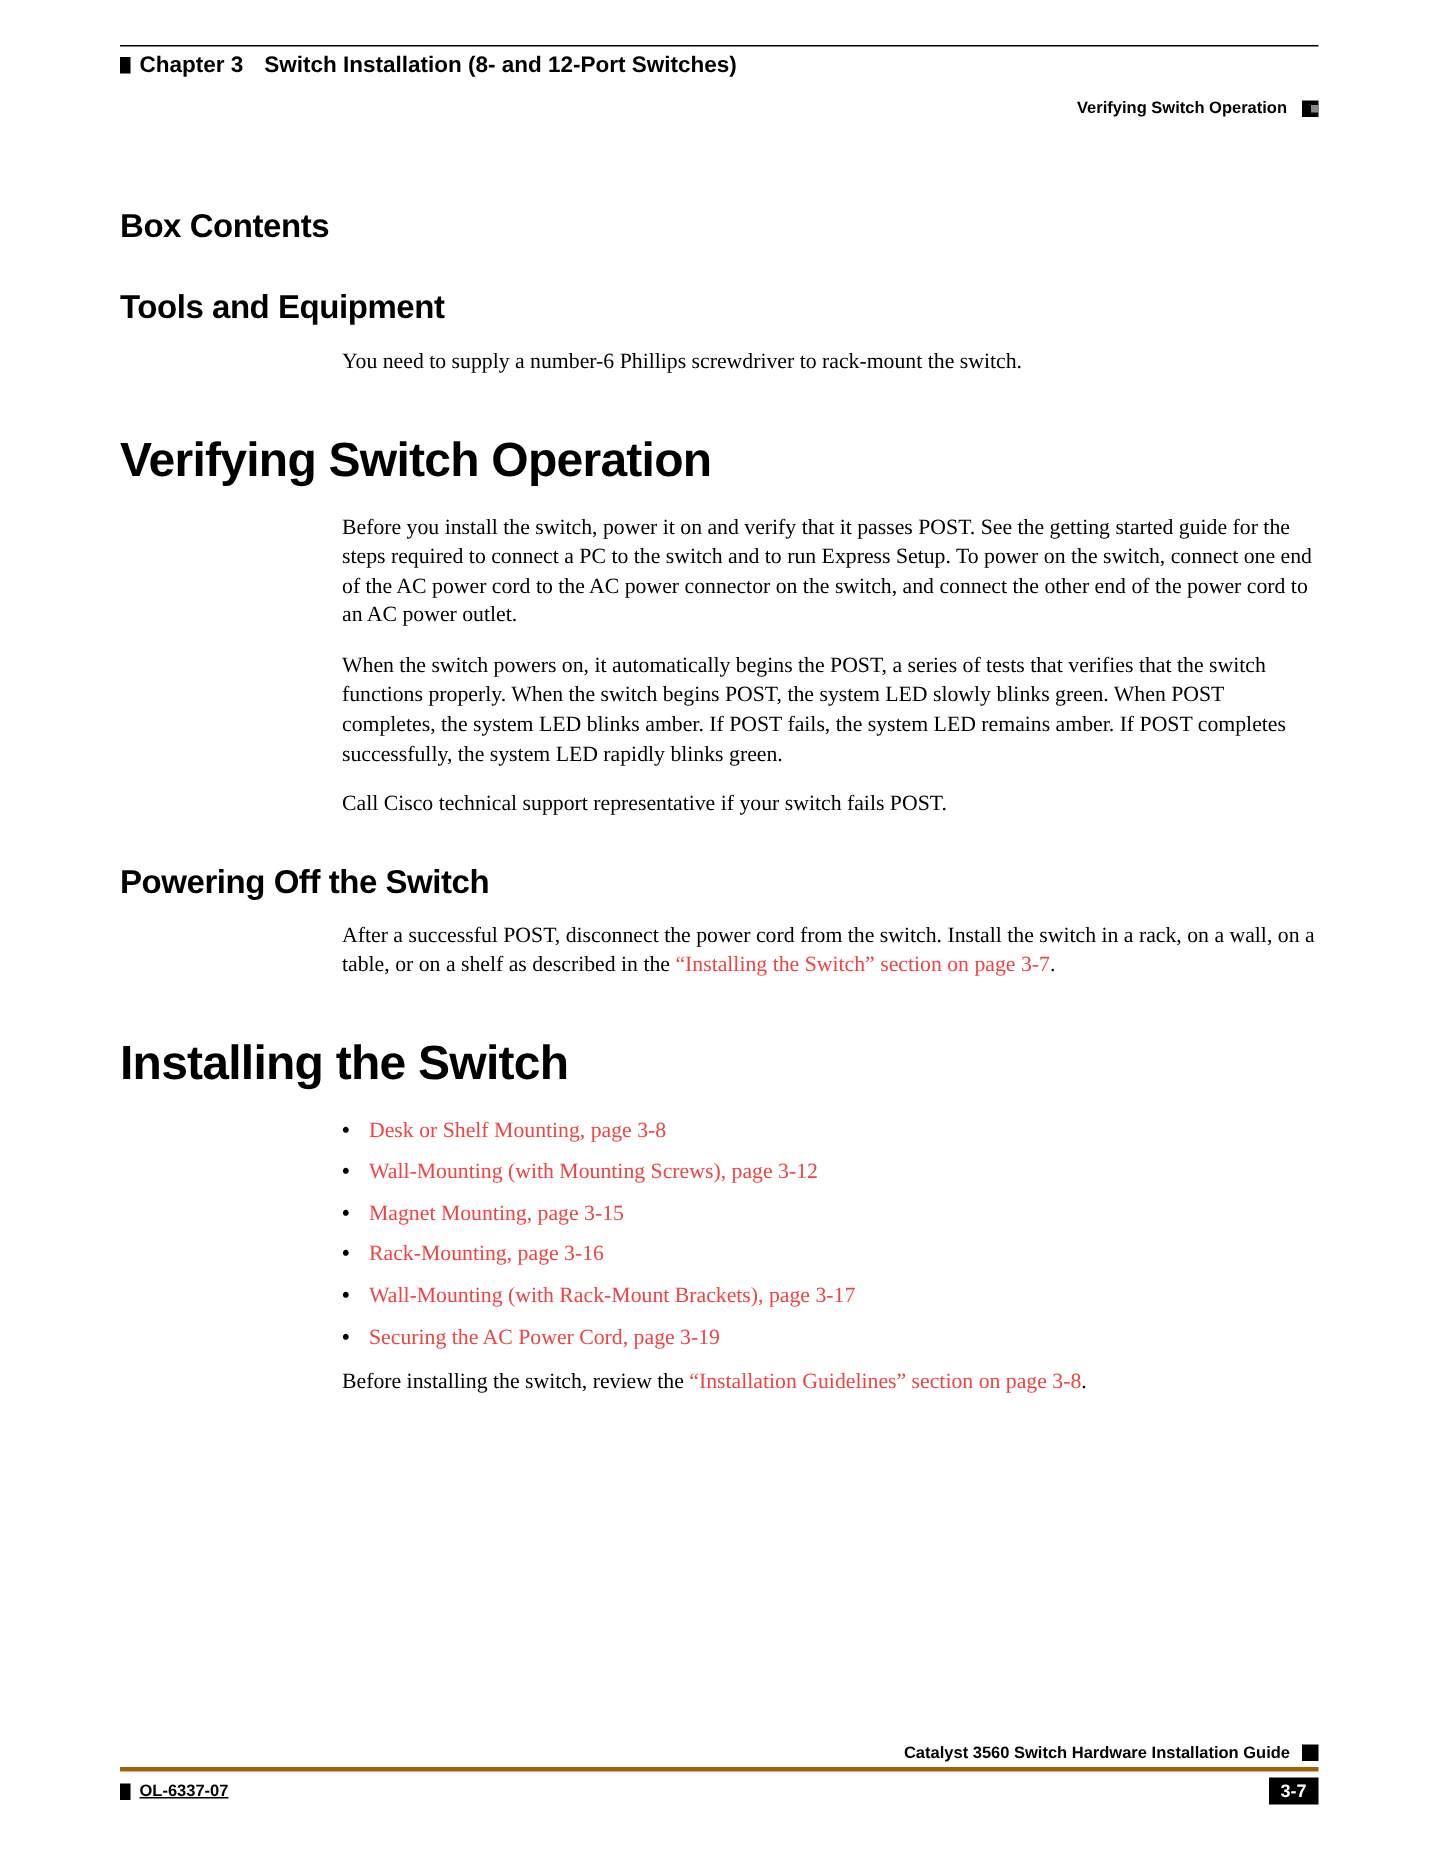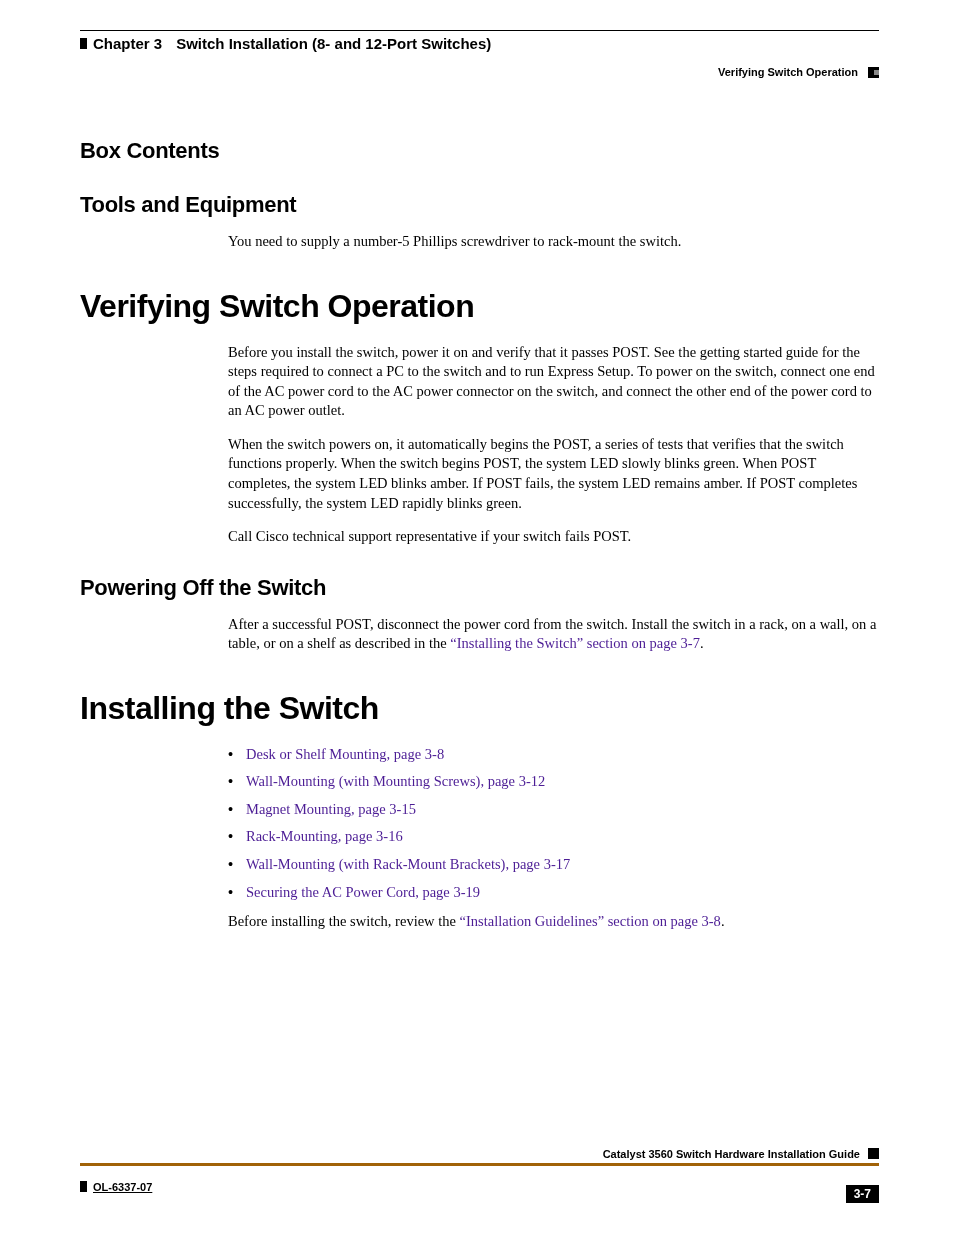--- a/index.html
+++ b/index.html
@@ -80,21 +80,21 @@
       letter-spacing: -0.3px;
     }
     .body-text {
       margin-left: 148px;
       font-size: 14.5px;
       line-height: 1.35;
     }
     p { margin-bottom: 14px; }
     .section-gap { margin-top: 28px; }
     .section-gap-lg { margin-top: 36px; }
-    .link { color: #4c1d95; }
+    .link { color: #ef4444; }
     ul.toc {
       list-style: none;
       margin-left: 148px;
       font-size: 14.5px;
       line-height: 1.35;
     }
     ul.toc li {
       position: relative;
       padding-left: 18px;
       margin-bottom: 8px;
@@ -135,21 +135,20 @@
       font-size: 11px;
       font-weight: bold;
       padding-top: 4px;
       text-decoration: underline;
     }
     .pagenum {
       background: #000;
       color: #fff;
       padding: 2px 8px;
       font-size: 12px;
-      margin-top: 15px;
     }
     .footer-bottom .left-group {
       display: flex;
       align-items: center;
     }
     .footer-bottom .small-marker {
       width: 7px;
       height: 11px;
       background: #000;
       margin-right: 6px;
@@ -168,21 +167,21 @@
   </div>
   <div class="subheader-line">
     <span>Verifying Switch Operation</span>
     <span class="sub-marker"></span>
   </div>
 
   <h2 class="h2">Box Contents</h2>
 
   <h2 class="h2 section-gap">Tools and Equipment</h2>
   <div class="body-text">
-    <p>You need to supply a number-5 Phillips screwdriver to rack-mount the switch.</p>
+    <p>You need to supply a number-6 Phillips screwdriver to rack-mount the switch.</p>
   </div>
 
   <h1 class="h1-large section-gap-lg">Verifying Switch Operation</h1>
   <div class="body-text">
     <p>Before you install the switch, power it on and verify that it passes POST. See the getting started guide for the steps required to connect a PC to the switch and to run Express Setup. To power on the switch, connect one end of the AC power cord to the AC power connector on the switch, and connect the other end of the power cord to an AC power outlet.</p>
     <p>When the switch powers on, it automatically begins the POST, a series of tests that verifies that the switch functions properly. When the switch begins POST, the system LED slowly blinks green. When POST completes, the system LED blinks amber. If POST fails, the system LED remains amber. If POST completes successfully, the system LED rapidly blinks green.</p>
     <p>Call Cisco technical support representative if your switch fails POST.</p>
   </div>
 
   <h2 class="h2 section-gap">Powering Off the Switch</h2>

